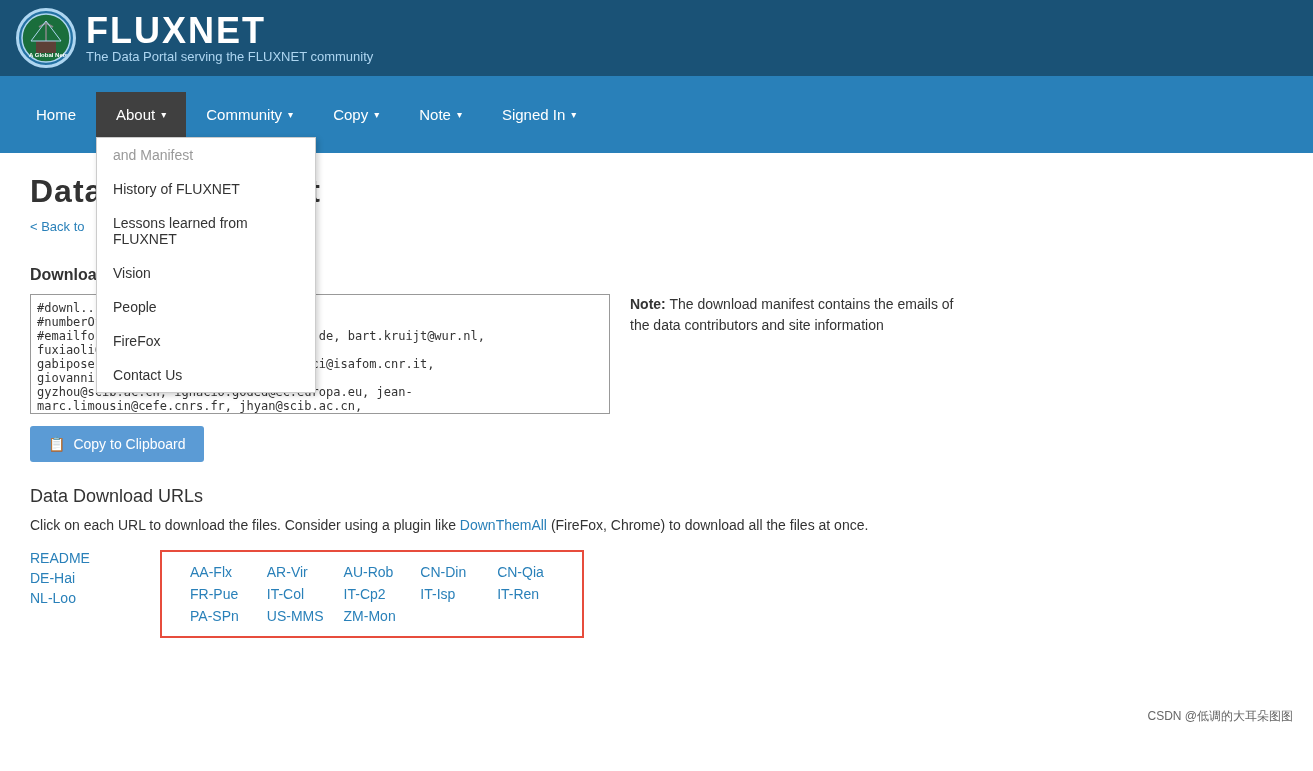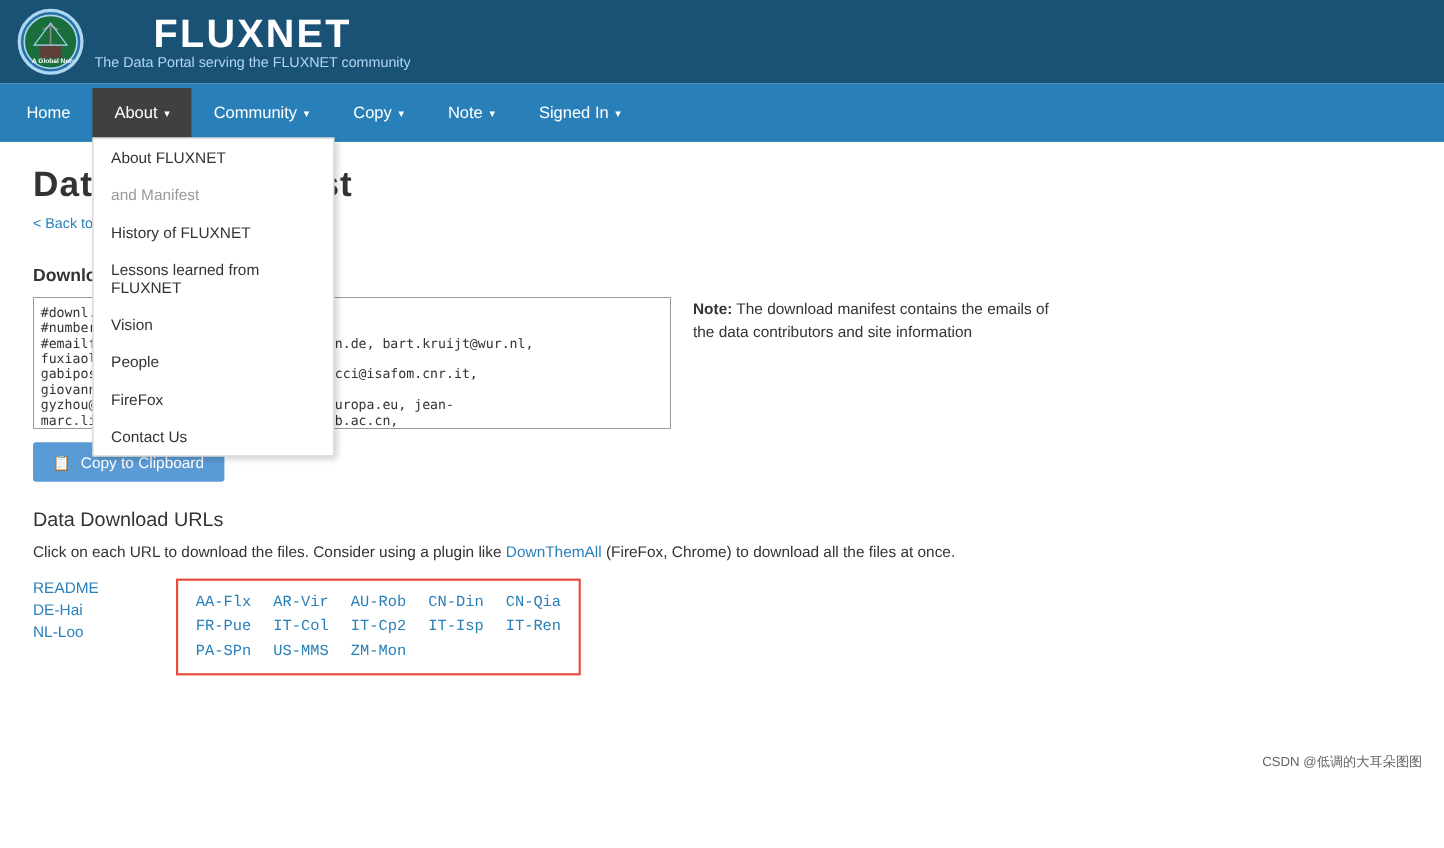--- a/index.html
+++ b/index.html
@@ -30,33 +30,32 @@
       overflow: hidden;
       flex-shrink: 0;
     }
     .logo-circle svg { width: 50px; height: 50px; }
     .logo-text h1 {
       color: #fff;
       font-size: 36px;
       font-weight: bold;
       letter-spacing: 2px;
       line-height: 1;
-      text-align: center;
     }
     .logo-text p {
       color: #aed6f1;
       font-size: 13px;
     }
 
     
     .navbar {
       background: #2980b9;
       display: flex;
       align-items: flex-start;
-      padding: 4px;
+      padding: 16px;
     }
     .nav-item {
       color: #fff;
       padding: 14px 20px;
       cursor: pointer;
       font-size: 15px;
       display: flex;
       align-items: center;
       gap: 4px;
       position: relative;
@@ -189,25 +188,24 @@
     }
     .left-links a {
       color: #2980b9;
       text-decoration: none;
       font-size: 14px;
       cursor: pointer;
     }
 
     .right-links-box {
       border: 2px solid #e74c3c;
-      padding: 12px 16px;
+      padding: 12px 28px;
       display: grid;
       grid-template-columns: repeat(5, 1fr);
       gap: 6px 20px;
-      font-family: Liberation Mono, monospace;
     }
     .right-links-box a {
       color: #2980b9;
       text-decoration: none;
       font-size: 14px;
       cursor: pointer;
       white-space: nowrap;
     }
 
     
@@ -244,21 +242,20 @@
 
 <nav class="navbar">
   <a class="nav-item">Home</a>
 
   <div class="dropdown">
     <div class="nav-item active">
       <span>About</span>
       <span class="caret">▾</span>
     </div>
     <div class="dropdown-menu">
-      <a class="dd-item">About FLUXNET</a>
       <a class="dd-item" style="color:#999;">and Manifest</a>
       <a class="dd-item">History of FLUXNET</a>
       <a class="dd-item">Lessons learned from FLUXNET</a>
       <a class="dd-item">Vision</a>
       <a class="dd-item">People</a>
       <a class="dd-item">FireFox</a>
       <a class="dd-item">Contact Us</a>
     </div>
   </div>
 

